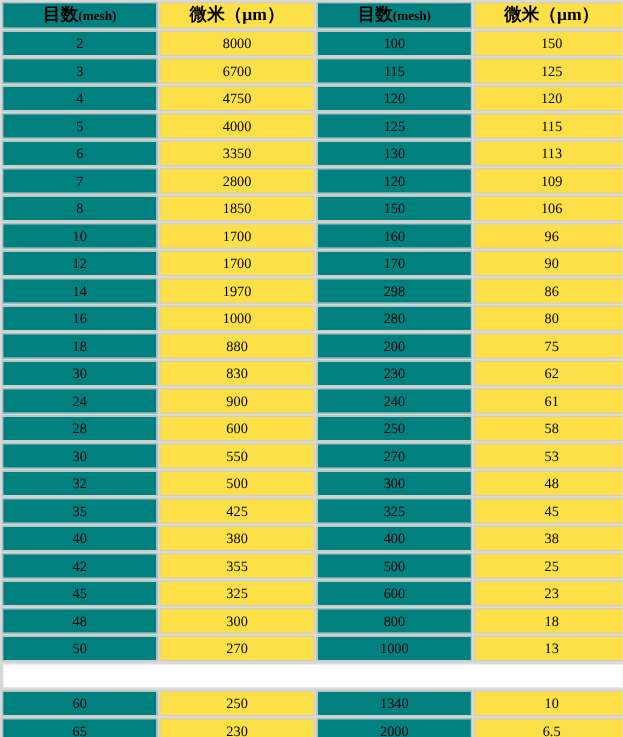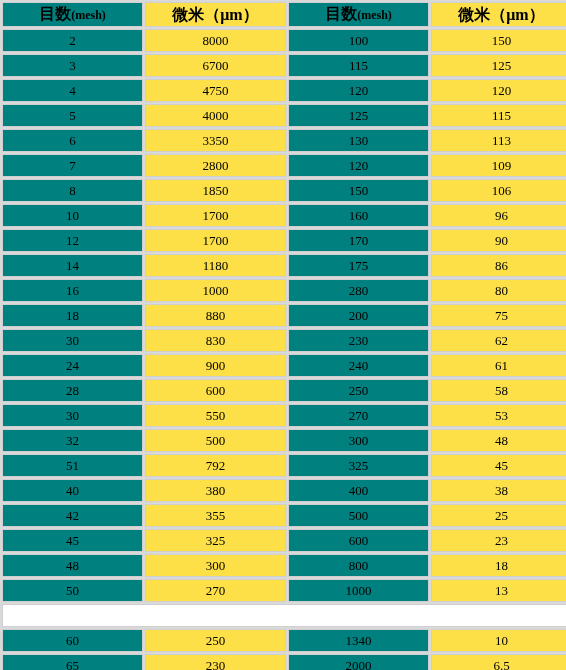--- a/index.html
+++ b/index.html
@@ -129,22 +129,22 @@
         <td class="col-micron">96</td>
       </tr>
       <tr>
         <td class="col-mesh">12</td>
         <td class="col-micron">1700</td>
         <td class="col-mesh">170</td>
         <td class="col-micron">90</td>
       </tr>
       <tr>
         <td class="col-mesh">14</td>
-        <td class="col-micron">1180</td>
-        <td class="col-mesh">175</td>
+        <td class="col-micron">1970</td>
+        <td class="col-mesh">298</td>
         <td class="col-micron">86</td>
       </tr>
       <tr>
         <td class="col-mesh">16</td>
         <td class="col-micron">1000</td>
         <td class="col-mesh">280</td>
         <td class="col-micron">80</td>
       </tr>
       <tr>
         <td class="col-mesh">18</td>
@@ -176,22 +176,22 @@
         <td class="col-mesh">270</td>
         <td class="col-micron">53</td>
       </tr>
       <tr>
         <td class="col-mesh">32</td>
         <td class="col-micron">500</td>
         <td class="col-mesh">300</td>
         <td class="col-micron">48</td>
       </tr>
       <tr>
-        <td class="col-mesh">51</td>
-        <td class="col-micron">792</td>
+        <td class="col-mesh">35</td>
+        <td class="col-micron">425</td>
         <td class="col-mesh">325</td>
         <td class="col-micron">45</td>
       </tr>
       <tr>
         <td class="col-mesh">40</td>
         <td class="col-micron">380</td>
         <td class="col-mesh">400</td>
         <td class="col-micron">38</td>
       </tr>
       <tr>

